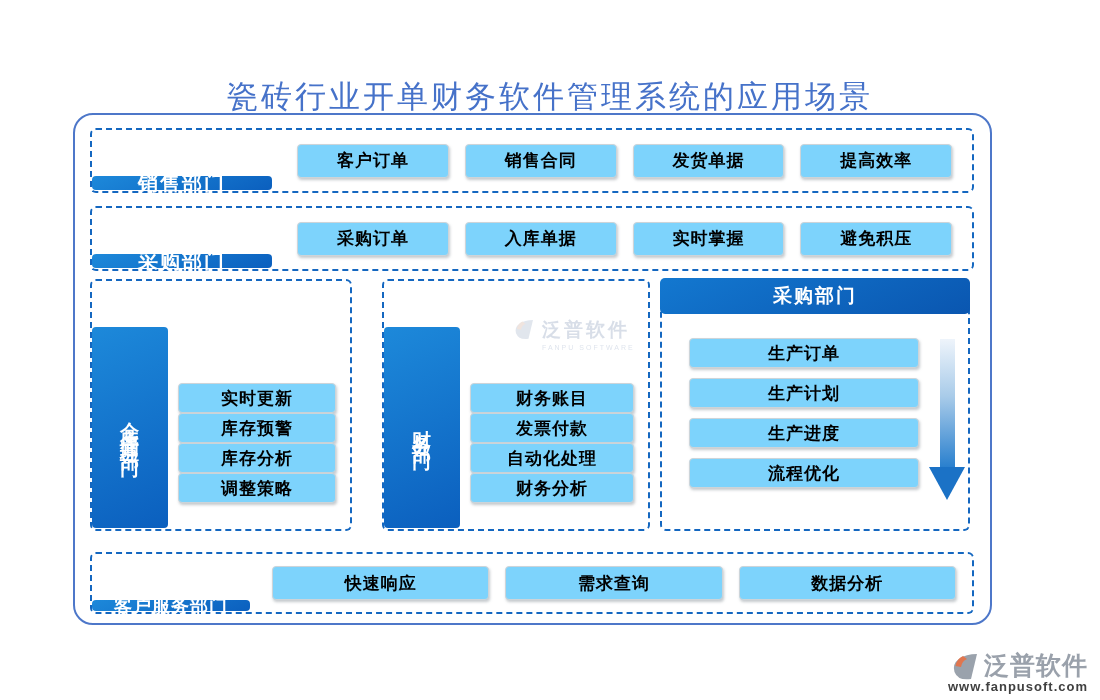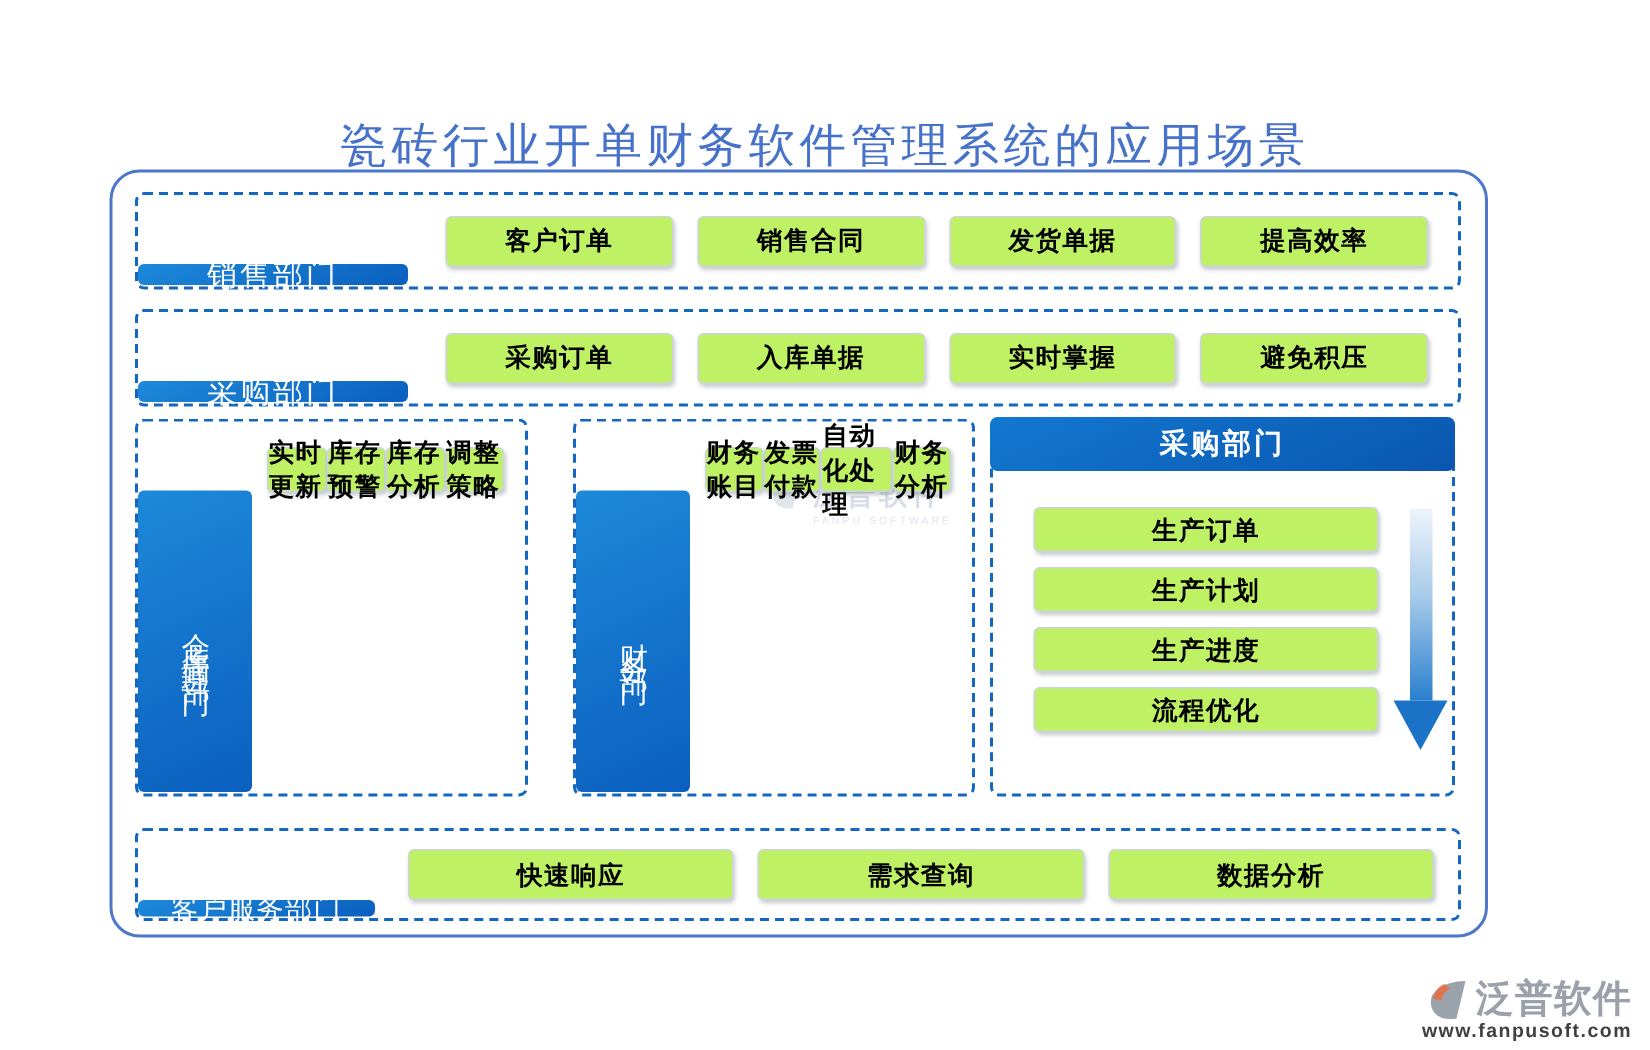--- a/index.html
+++ b/index.html
@@ -20,27 +20,27 @@
   }
 
   .dashed {
     position:absolute; border:2px dashed #1467c0; border-radius:6px;
     box-sizing:border-box;
   }
 
   .dept {
     position:absolute;
     background:linear-gradient(155deg,#1d89da 0%,#0b5fbe 100%);
-    color:#ffffff; font-weight:normal; letter-spacing:2px;
+    color:#ffffff; font-weight:bold; letter-spacing:2px;
     display:flex; align-items:center; justify-content:center;
     border-radius:4px; z-index:2;margin-top:45px;
   }
 
   .btn {
-    background:#bef264; border:1px solid #ccd4d9; border-radius:4px;
+    background:#7dd3fc; border:1px solid #ccd4d9; border-radius:4px;
     box-shadow:1px 2px 3px rgba(110,120,130,.40);
     color:#000; font-weight:bold; font-size:17px; letter-spacing:1px;
     display:flex; align-items:center; justify-content:center;
     box-sizing:border-box; z-index:2;
   }
 
   
   .hrow { left:15px; width:884px; height:65px; }
   .hrow .dept { left:0; top:1px; bottom:1px; width:180px; font-size:20px; }
   .btnrow {
@@ -60,21 +60,21 @@
   .panel-finance   { left:307px; width:268px; }
   .panel-production{ left:585px; width:310px; }
 
   .vdept { left:0; top:1px; bottom:1px; width:76px; font-size:19px; }
   .vtext {
     writing-mode:vertical-lr; text-orientation:upright;
     letter-spacing:7px; line-height:1;
   }
   .vbtns {
     position:absolute; left:86px; right:14px; top:17px; bottom:26px;
-    display:flex; flex-direction:row; justify-content:space-between;
+    display:flex; flex-direction:column; justify-content:flex-end;
   }
   .vbtns .btn { height:30px; }
 
   .phead {
     position:absolute; left:-2px; right:-2px; top:-3px; height:36px;
     background:linear-gradient(155deg,#1378d0 0%,#0a56b0 100%);
     border-radius:5px; color:#fff; font-weight:bold; font-size:19px;
     letter-spacing:2px; display:flex; align-items:center; justify-content:center;
     z-index:2;
   }

